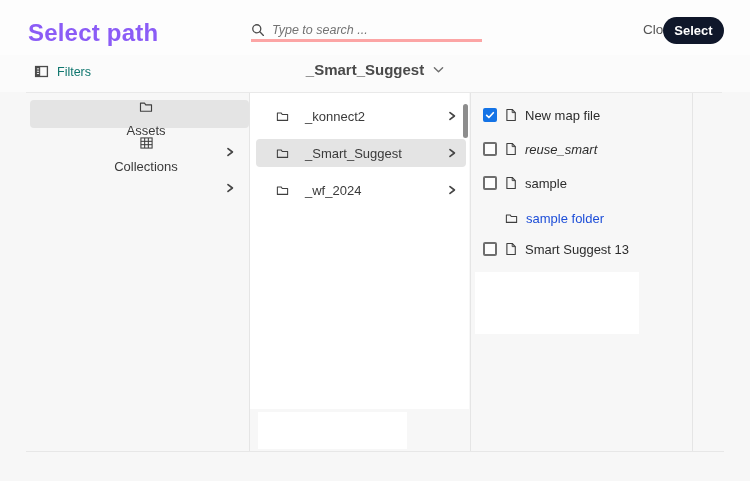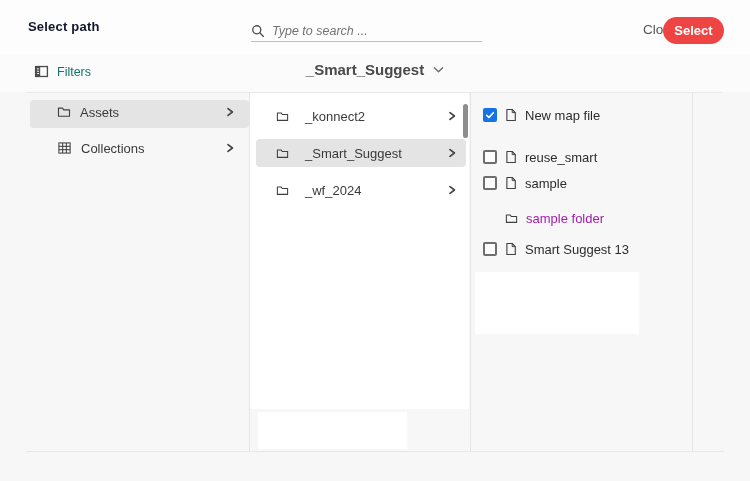--- a/index.html
+++ b/index.html
@@ -3,57 +3,57 @@
 <meta charset="utf-8">
 <style>
   * { margin:0; padding:0; box-sizing:border-box; }
   html,body { background:#fff; }
   .app {
     position:relative; width:750px; height:481px; overflow:hidden;
     background:#f7f7f7; font-family:"Liberation Sans", sans-serif; color:#2c2c2c;
   }
   
   .header { position:absolute; top:0; left:0; right:0; height:55px; background:#fdfdfd; }
-  .title { position:absolute; left:28px; top:19px; font-size:13px; font-weight:700; color:#0f172a; letter-spacing:.2px; }
+  .title { position:absolute; left:28px; top:19px; font-size:24px; font-weight:700; color:#8b5cf6; letter-spacing:.2px; }
   .search { position:absolute; left:251px; top:20px; width:231px; height:22px;
-            display:flex; align-items:center; gap:7px; border-bottom:1px solid #fca5a5; }
+            display:flex; align-items:center; gap:7px; border-bottom:3px solid #fca5a5; }
   .search svg { flex:0 0 auto; }
   .search input { flex:1; border:none; outline:none; background:transparent;
                   font-family:"Liberation Sans", sans-serif; font-size:12.5px; color:#4b4b4b; }
   .search input::placeholder { font-style:italic; color:#737373; }
   .close-btn { position:absolute; left:643px; top:22px; border:none; background:transparent;
                font-family:"Liberation Sans", sans-serif; font-size:13.5px; color:#545454; cursor:pointer; }
   .select-btn { position:absolute; left:663px; top:17px; width:61px; height:27px; border:none;
-                border-radius:14px; background:#ef4444; color:#fff; font-family:"Liberation Sans", sans-serif;
+                border-radius:14px; background:#0f172a; color:#fff; font-family:"Liberation Sans", sans-serif;
                 font-size:13px; font-weight:700; cursor:pointer; }
   
   .filtersbar { position:absolute; top:55px; left:0; right:0; height:37px; background:#fbfbfb; }
   .filters { position:absolute; left:34px; top:9px; display:flex; align-items:center; gap:8px;
              font-size:12.5px; color:#0f766e; cursor:pointer; }
   .path-dd { position:absolute; left:0; right:0; top:6px; display:flex; justify-content:center;
              align-items:center; gap:9px; color:#4a4a4a; cursor:pointer; }
   .path-dd .lbl { font-size:15px; font-weight:700; }
   
   .hline { position:absolute; height:1px; background:#e9e9e9; }
   .vline { position:absolute; width:1px; background:#e5e5e5; }
   
   .panel-white { position:absolute; background:#fff; }
   .row { position:absolute; display:flex; align-items:center; height:28px; border-radius:4px;
          font-size:13px; color:#3a3a3a; cursor:pointer; }
   .row .chev { margin-left:auto; display:flex; color:#464646; }
   .row.selected { background:#e4e4e4; }
   .icn { display:flex; color:#3f3f3f; }
   
-  .nav-row { left:30px; width:219px; padding:0 14px 4px 27px; gap:9px; }
+  .nav-row { left:30px; width:219px; padding:0 14px 4px 27px; gap:9px;flex-direction:column; }
   
   .fold-row { left:256px; width:210px; padding:0 9px 0 20px; gap:16px; }
   
   .file-row { position:absolute; left:483px; display:flex; align-items:center; gap:8px;
               height:18px; font-size:13px; color:#2c2c2c; cursor:pointer; }
-  .file-row.dim { color:#a21caf; }
+  .file-row.dim { color:#1d4ed8; }
   .checkbox { width:14px; height:14px; border:2px solid #6e6e6e; border-radius:2px;
               background:#fdfdfd; display:flex; align-items:center; justify-content:center; cursor:pointer; }
   .checkbox.checked { border-color:#1473e6; background:#1473e6; }
   .scroll-thumb { position:absolute; left:463px; top:104px; width:5px; height:34px;
                   border-radius:3px; background:#8d8d8d; cursor:pointer; }
 </style>
 </head>
 <body>
 
 <div class="app">
@@ -180,21 +180,21 @@
       </svg>
     </span>
     <span class="icn">
       <svg width="12" height="14" viewBox="0 0 14 16">
           <path d="M2.2 1.6 h6.2 L12 5.2 v9.2 H2.2 z" fill="none" stroke="currentColor" stroke-width="1.3" stroke-linejoin="round"></path>
           <path d="M8.4 1.6 V5.2 H12" fill="none" stroke="currentColor" stroke-width="1.1"></path>
         </svg>
     </span>
     <span>New map file</span>
   </div>
-  <div class="file-row" style="top:148px;">
+  <div class="file-row" style="top:140px;font-style:italic;">
     <span class="checkbox"></span>
     <span class="icn">
       <svg width="12" height="14" viewBox="0 0 14 16">
           <path d="M2.2 1.6 h6.2 L12 5.2 v9.2 H2.2 z" fill="none" stroke="currentColor" stroke-width="1.3" stroke-linejoin="round"></path>
           <path d="M8.4 1.6 V5.2 H12" fill="none" stroke="currentColor" stroke-width="1.1"></path>
         </svg>
     </span>
     <span>reuse_smart</span>
   </div>
   <div class="file-row" style="top:174px;text-align:right;">

